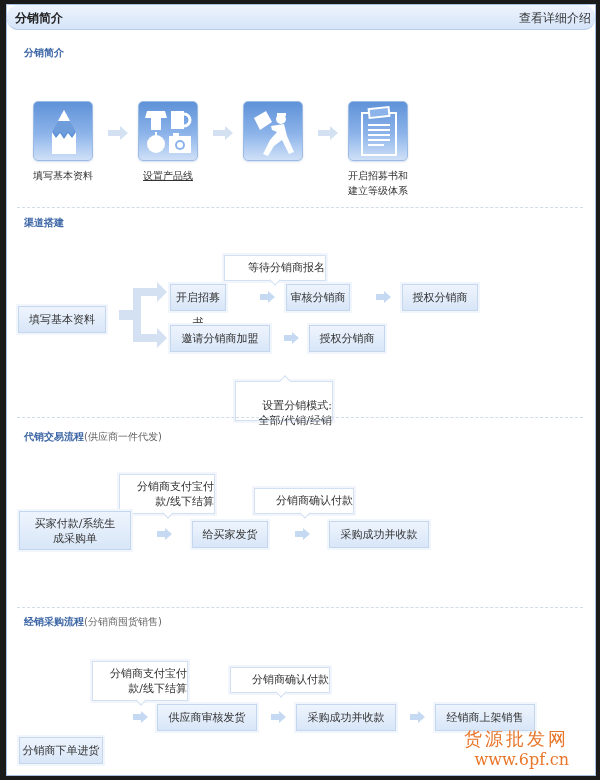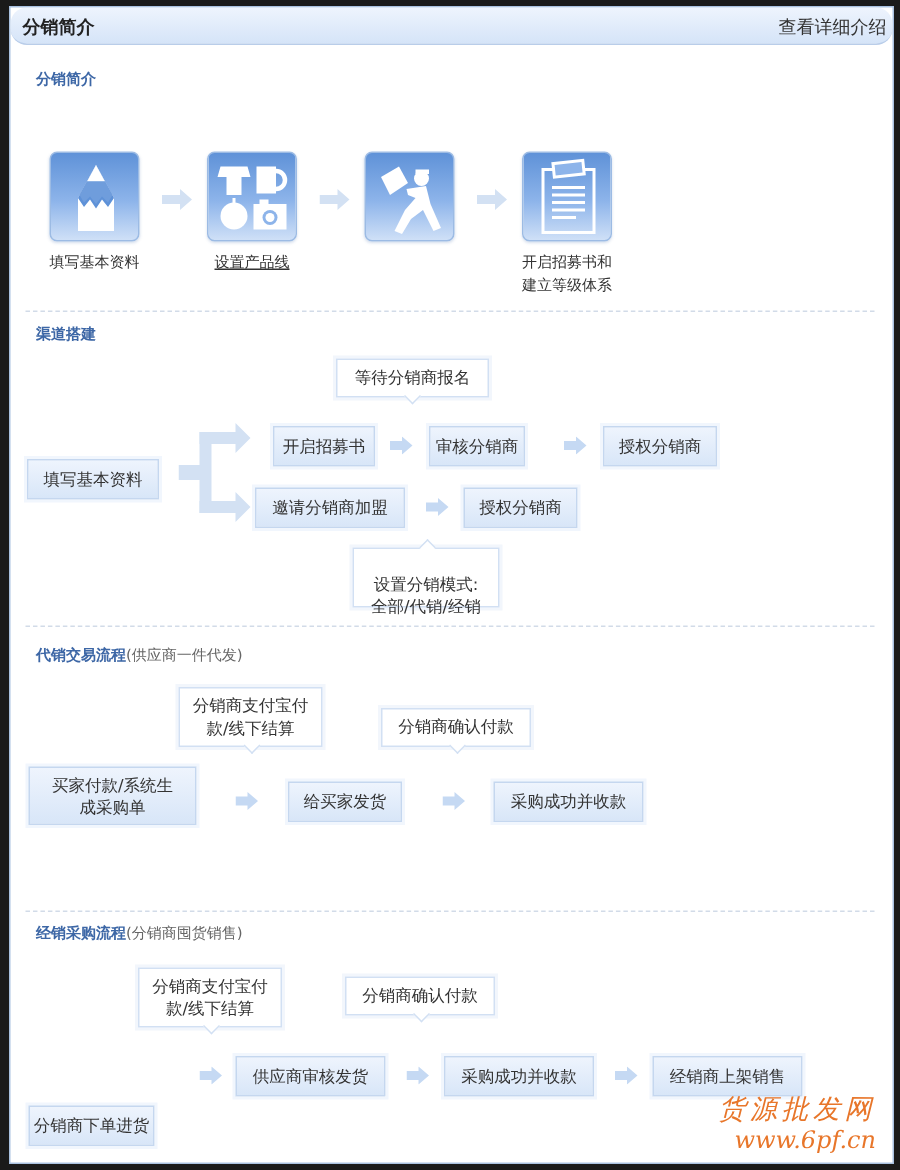--- a/index.html
+++ b/index.html
@@ -43,34 +43,35 @@
     
     .box {
       position: absolute; height: 27px; line-height: 25px; text-align: center;
       font-size: 11px; color: #333;
       background: linear-gradient(#eef4fd, #d8e6f8);
       border: 1px solid #c5d7ef;
       box-shadow: 0 0 0 2px #f1f6fd;
     }
     .box.two-line { line-height: 15px; padding-top: 4px; }
     .callout {
-      position: absolute; text-align: center; font-size: 11px; color: #333;
+      position: absolute; text-align: right; font-size: 11px; color: #333;
       background: #fff; border: 1px solid #d2e0f3;
       box-shadow: 0 0 0 2px #f2f6fc;
+      margin-top: 16px;
     }
     .callout .tip {
       position: absolute; width: 8px; height: 8px; background: #fff;
       border-right: 1px solid #d2e0f3; border-bottom: 1px solid #d2e0f3;
       transform: rotate(45deg);
     }
     .callout .tip.up {
       border: none; border-left: 1px solid #d2e0f3; border-top: 1px solid #d2e0f3;
     }
     .watermark {
-      position: absolute; right: 11px; font-family: "DejaVu Serif", serif; color: #e8762a; font-style: italic;
+      position: absolute; right: 26px; font-family: "DejaVu Serif", serif; color: #e8762a; 
     }
   </style>
 </head>
 <body>
 
 <div class="frame">
 
   <div class="header">
     <span class="header-title">分销简介</span>
     <a class="header-link">查看详细介绍</a>
@@ -153,21 +154,21 @@
 
   <svg class="arrow-small" style="left:112px; top:275px;" width="50" height="70">
     <rect x="0" y="30" width="16" height="10" fill="#d3e1f3"></rect>
     <rect x="14" y="8" width="8" height="54" fill="#d3e1f3"></rect>
     <rect x="14" y="8" width="28" height="8" fill="#d3e1f3"></rect>
     <polygon points="38,2 48,12 38,22" fill="#d3e1f3"></polygon>
     <rect x="14" y="54" width="28" height="8" fill="#d3e1f3"></rect>
     <polygon points="38,48 48,58 38,68" fill="#d3e1f3"></polygon>
   </svg>
 
-  <div class="box" style="left:175px; top:279px; width:68px;">开启招募书</div>
+  <div class="box" style="left:163px; top:279px; width:56px;">开启招募书</div>
   <svg class="arrow-small" style="left:253px; top:286px;" width="16" height="12">
     <polygon points="0,3 8,3 8,0 15,6 8,12 8,9 0,9" fill="#c5d9f3"></polygon>
   </svg>
   <div class="box" style="left:279px; top:279px; width:64px;">审核分销商</div>
   <svg class="arrow-small" style="left:369px; top:286px;" width="16" height="12">
     <polygon points="0,3 8,3 8,0 15,6 8,12 8,9 0,9" fill="#c5d9f3"></polygon>
   </svg>
   <div class="box" style="left:395px; top:279px; width:76px;">授权分销商</div>
 
   <div class="box" style="left:163px; top:320px; width:100px;">邀请分销商加盟</div>

